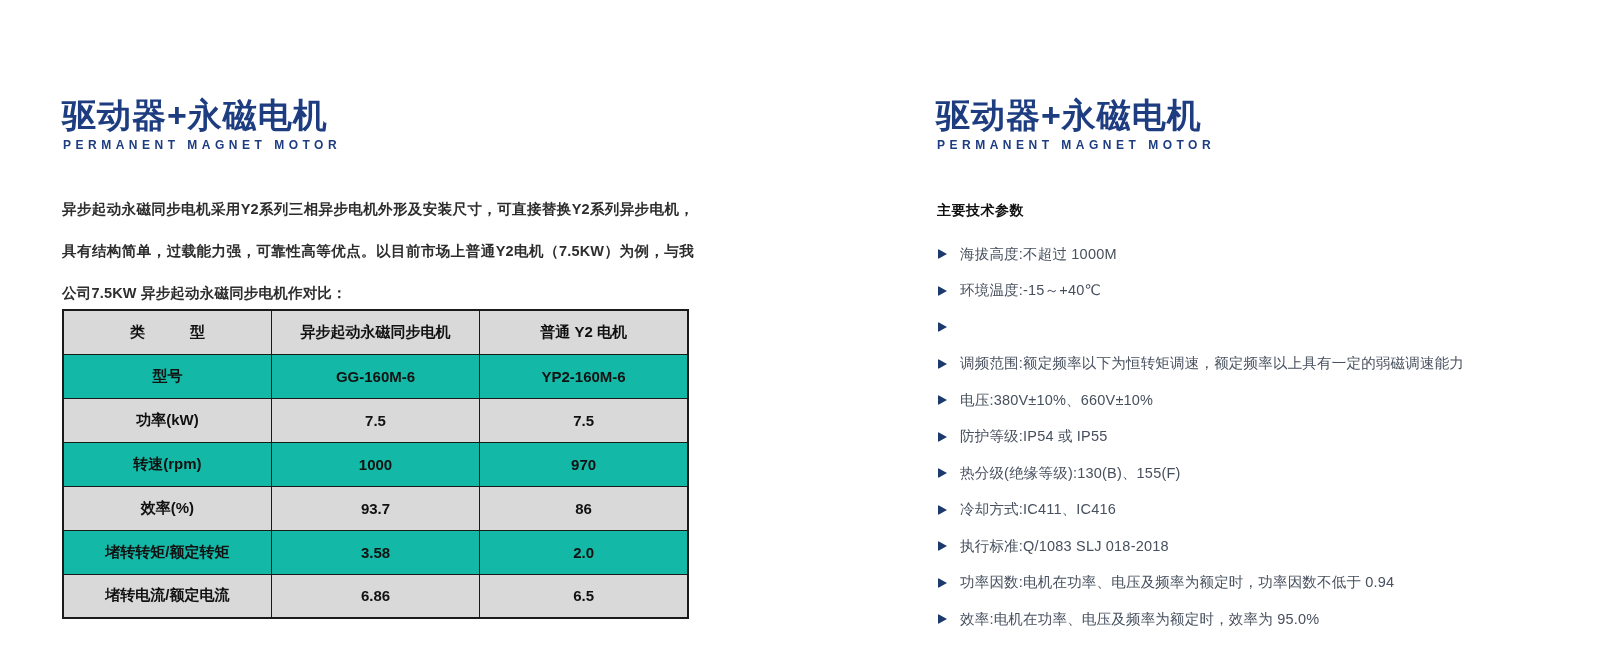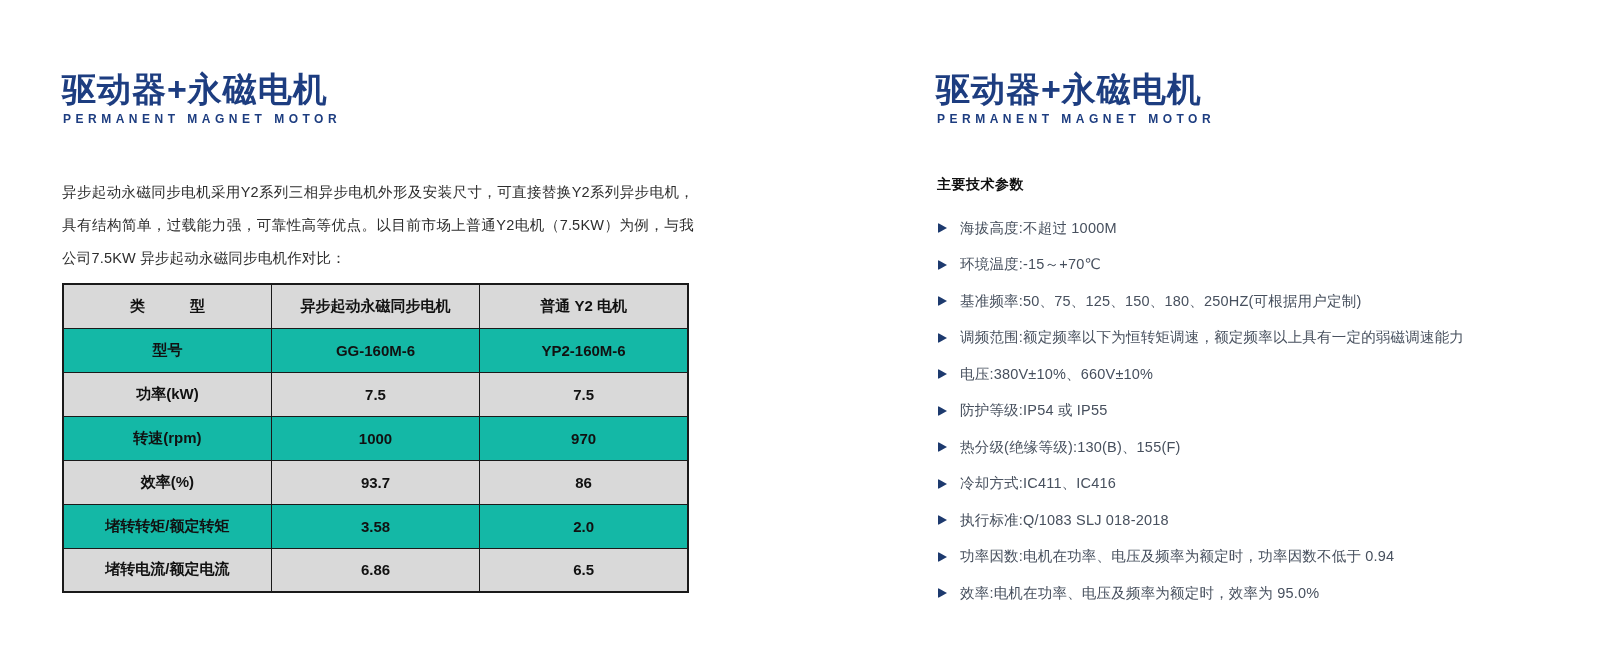--- a/index.html
+++ b/index.html
@@ -1,39 +1,39 @@
 <!DOCTYPE html>
 <html><head>
 <meta charset="utf-8">
 <style>
   * { margin:0; padding:0; box-sizing:border-box; }
   html,body { background:#ffffff; }
   body {
     font-family: "Liberation Sans", "DejaVu Sans", sans-serif;
     width:1600px; height:668px; position:relative; overflow:hidden;
   }
-  .page { position:absolute; inset:0; background:#ffffff; }
+  .page { position:absolute; inset:0; background:#ffffff;margin-top:26px; }
 
   
   .brand-title {
     position:absolute;
     font-size:34px; font-weight:800; color:#1d3d80;
     letter-spacing:1px; line-height:1;
   }
   .brand-subtitle {
     position:absolute;
     font-size:12px; font-weight:800; color:#1d3d80;
     letter-spacing:4.5px; line-height:1;
   }
 
   
   .intro-text {
-    position:absolute; left:62px; top:176px; width:632px;
-    font-size:14.5px; font-weight:400; color:#2d2d2d;
-    line-height:33px; text-align:justify; letter-spacing:0.2px;
+    position:absolute; left:62px; top:162px; width:632px;
+    font-size:14.5px; font-weight:700; color:#2d2d2d;
+    line-height:42px; text-align:justify; letter-spacing:0.2px;
   }
   table.cmp {
     position:absolute; left:62px; top:283px; width:627px;
     border-collapse:collapse; table-layout:fixed;
     border:2px solid #1a1a1a;
   }
   table.cmp th, table.cmp td {
     border:1px solid #1a1a1a;
     height:44px; text-align:center; vertical-align:middle;
     font-size:15px; color:#111111;
@@ -127,25 +127,24 @@
 
   <div class="section-title">主要技术参数</div>
 
   <ul class="specs">
       <li>
         <span class="tri"></span>
         <span class="spec-text">海拔高度:不超过 1000M</span>
       </li>
       <li>
         <span class="tri"></span>
-        <span class="spec-text">环境温度:-15～+70℃</span>
+        <span class="spec-text">环境温度:-15～+40℃</span>
       </li>
       <li>
         <span class="tri"></span>
-        <span class="spec-text">基准频率:50、75、125、150、180、250HZ(可根据用户定制)</span>
       </li>
       <li>
         <span class="tri"></span>
         <span class="spec-text">调频范围:额定频率以下为恒转矩调速，额定频率以上具有一定的弱磁调速能力</span>
       </li>
       <li>
         <span class="tri"></span>
         <span class="spec-text">电压:380V±10%、660V±10%</span>
       </li>
       <li>

